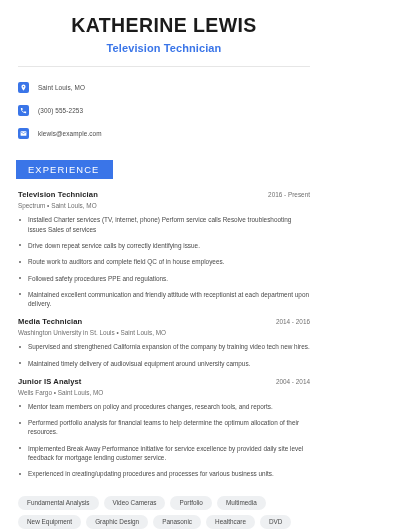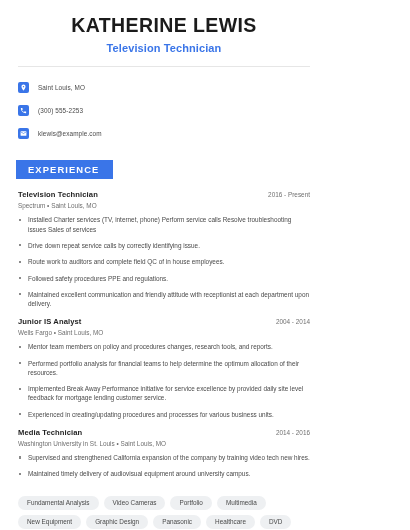--- a/index.html
+++ b/index.html
@@ -74,21 +74,21 @@
     color: #4a4a4a;
     letter-spacing: 0.1px;
   }
 
   
   .badge {
     display: inline-block;
     background: #3a75e8;
     color: #ffffff;
     font-size: 9.4px;
-    font-weight: bold;
+    font-weight: normal;
     letter-spacing: 1.1px;
     padding: 4px 14px 4px 12px;
     margin-left: -2px;
   }
   .section { margin-top: 17px; }
   .section-body { margin-top: 11px; }
 
   
   .job { margin-bottom: 9px; }
   .job-head {
@@ -204,41 +204,41 @@
           <li>Installed Charter services (TV, internet, phone) Perform service calls Resolve troubleshooting issues Sales of services</li>
           <li>Drive down repeat service calls by correctly identifying issue.</li>
           <li>Route work to auditors and complete field QC of in house employees.</li>
           <li>Followed safety procedures PPE and regulations.</li>
           <li>Maintained excellent communication and friendly attitude with receptionist at each department upon delivery.</li>
         </ul>
       </div>
 
       <div class="job">
         <div class="job-head">
+          <span class="job-title">Media Technician</span>
+          <span class="job-date">2014 - 2016</span>
+        </div>
+        <div class="job-meta">Washington University in St. Louis • Saint Louis, MO</div>
+        <ul class="bullets">
+          <li>Supervised and strengthened California expansion of the company by training video tech new hires.</li>
+          <li>Maintained timely delivery of audiovisual equipment around university campus.</li>
+        </ul>
+      </div>
+
+      <div class="job">
+        <div class="job-head">
           <span class="job-title">Junior IS Analyst</span>
           <span class="job-date">2004 - 2014</span>
         </div>
         <div class="job-meta">Wells Fargo • Saint Louis, MO</div>
         <ul class="bullets">
           <li>Mentor team members on policy and procedures changes, research tools, and reports.</li>
           <li>Performed portfolio analysis for financial teams to help determine the optimum allocation of their resources.</li>
           <li>Implemented Break Away Performance initiative for service excellence by provided daily site level feedback for mortgage lending customer service.</li>
           <li>Experienced in creating/updating procedures and processes for various business units.</li>
-        </ul>
-      </div>
-
-      <div class="job">
-        <div class="job-head">
-          <span class="job-title">Media Technician</span>
-          <span class="job-date">2014 - 2016</span>
-        </div>
-        <div class="job-meta">Washington University in St. Louis • Saint Louis, MO</div>
-        <ul class="bullets">
-          <li>Supervised and strengthened California expansion of the company by training video tech new hires.</li>
-          <li>Maintained timely delivery of audiovisual equipment around university campus.</li>
         </ul>
       </div>
 
     </div>
   </div>
 
   <div class="section">
     <div class="section-body">
       <div class="chips">
         <span class="chip">Fundamental Analysis</span>

